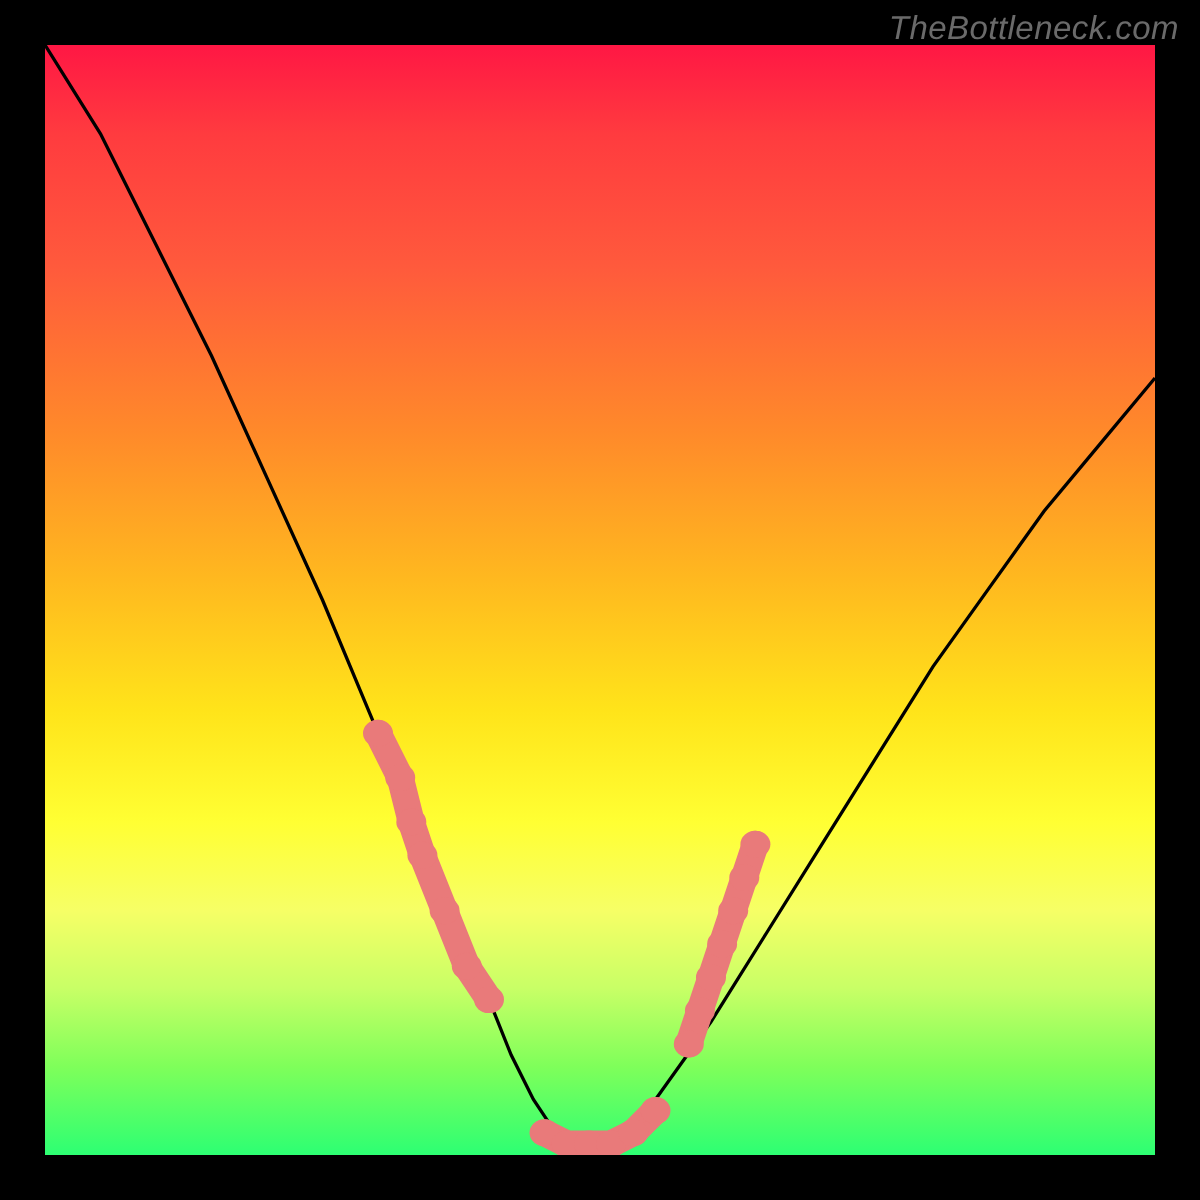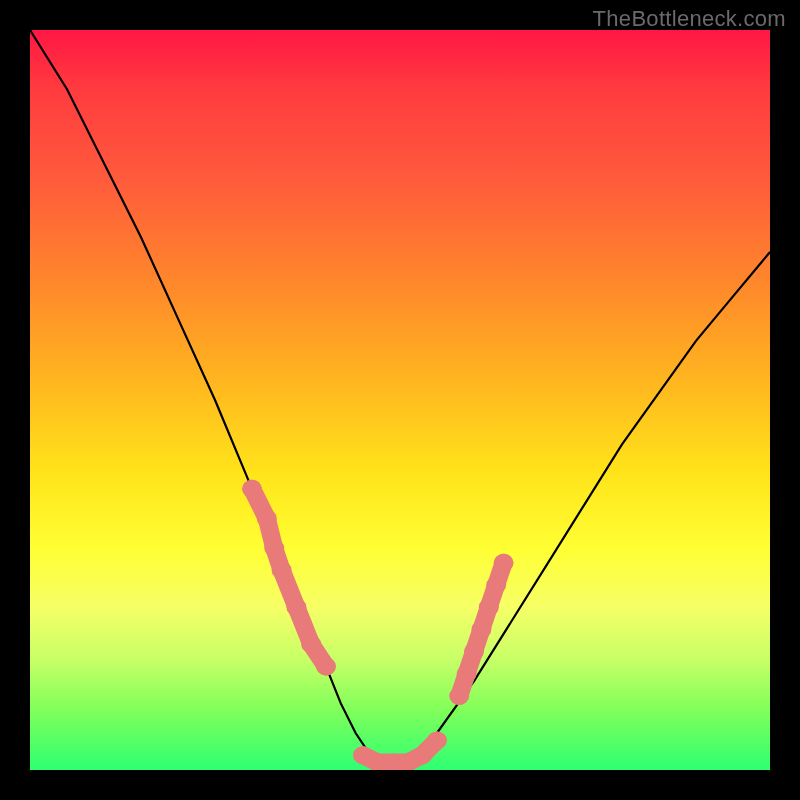--- a/index.html
+++ b/index.html
@@ -9,20 +9,21 @@
     height: 800px;
     overflow: hidden;
     background: #000;
     font-family: Arial, Helvetica, sans-serif;
   }
   .stage {
     position: relative;
     width: 800px;
     height: 593px;
     background: #000;
+    font-style: italic;
   }
   .plot {
     position: absolute;
     left: 30px;
     top: 30px;
     width: 740px;
     height: 740px;
     
     background: linear-gradient(to bottom,
       #ff1744 0%,

